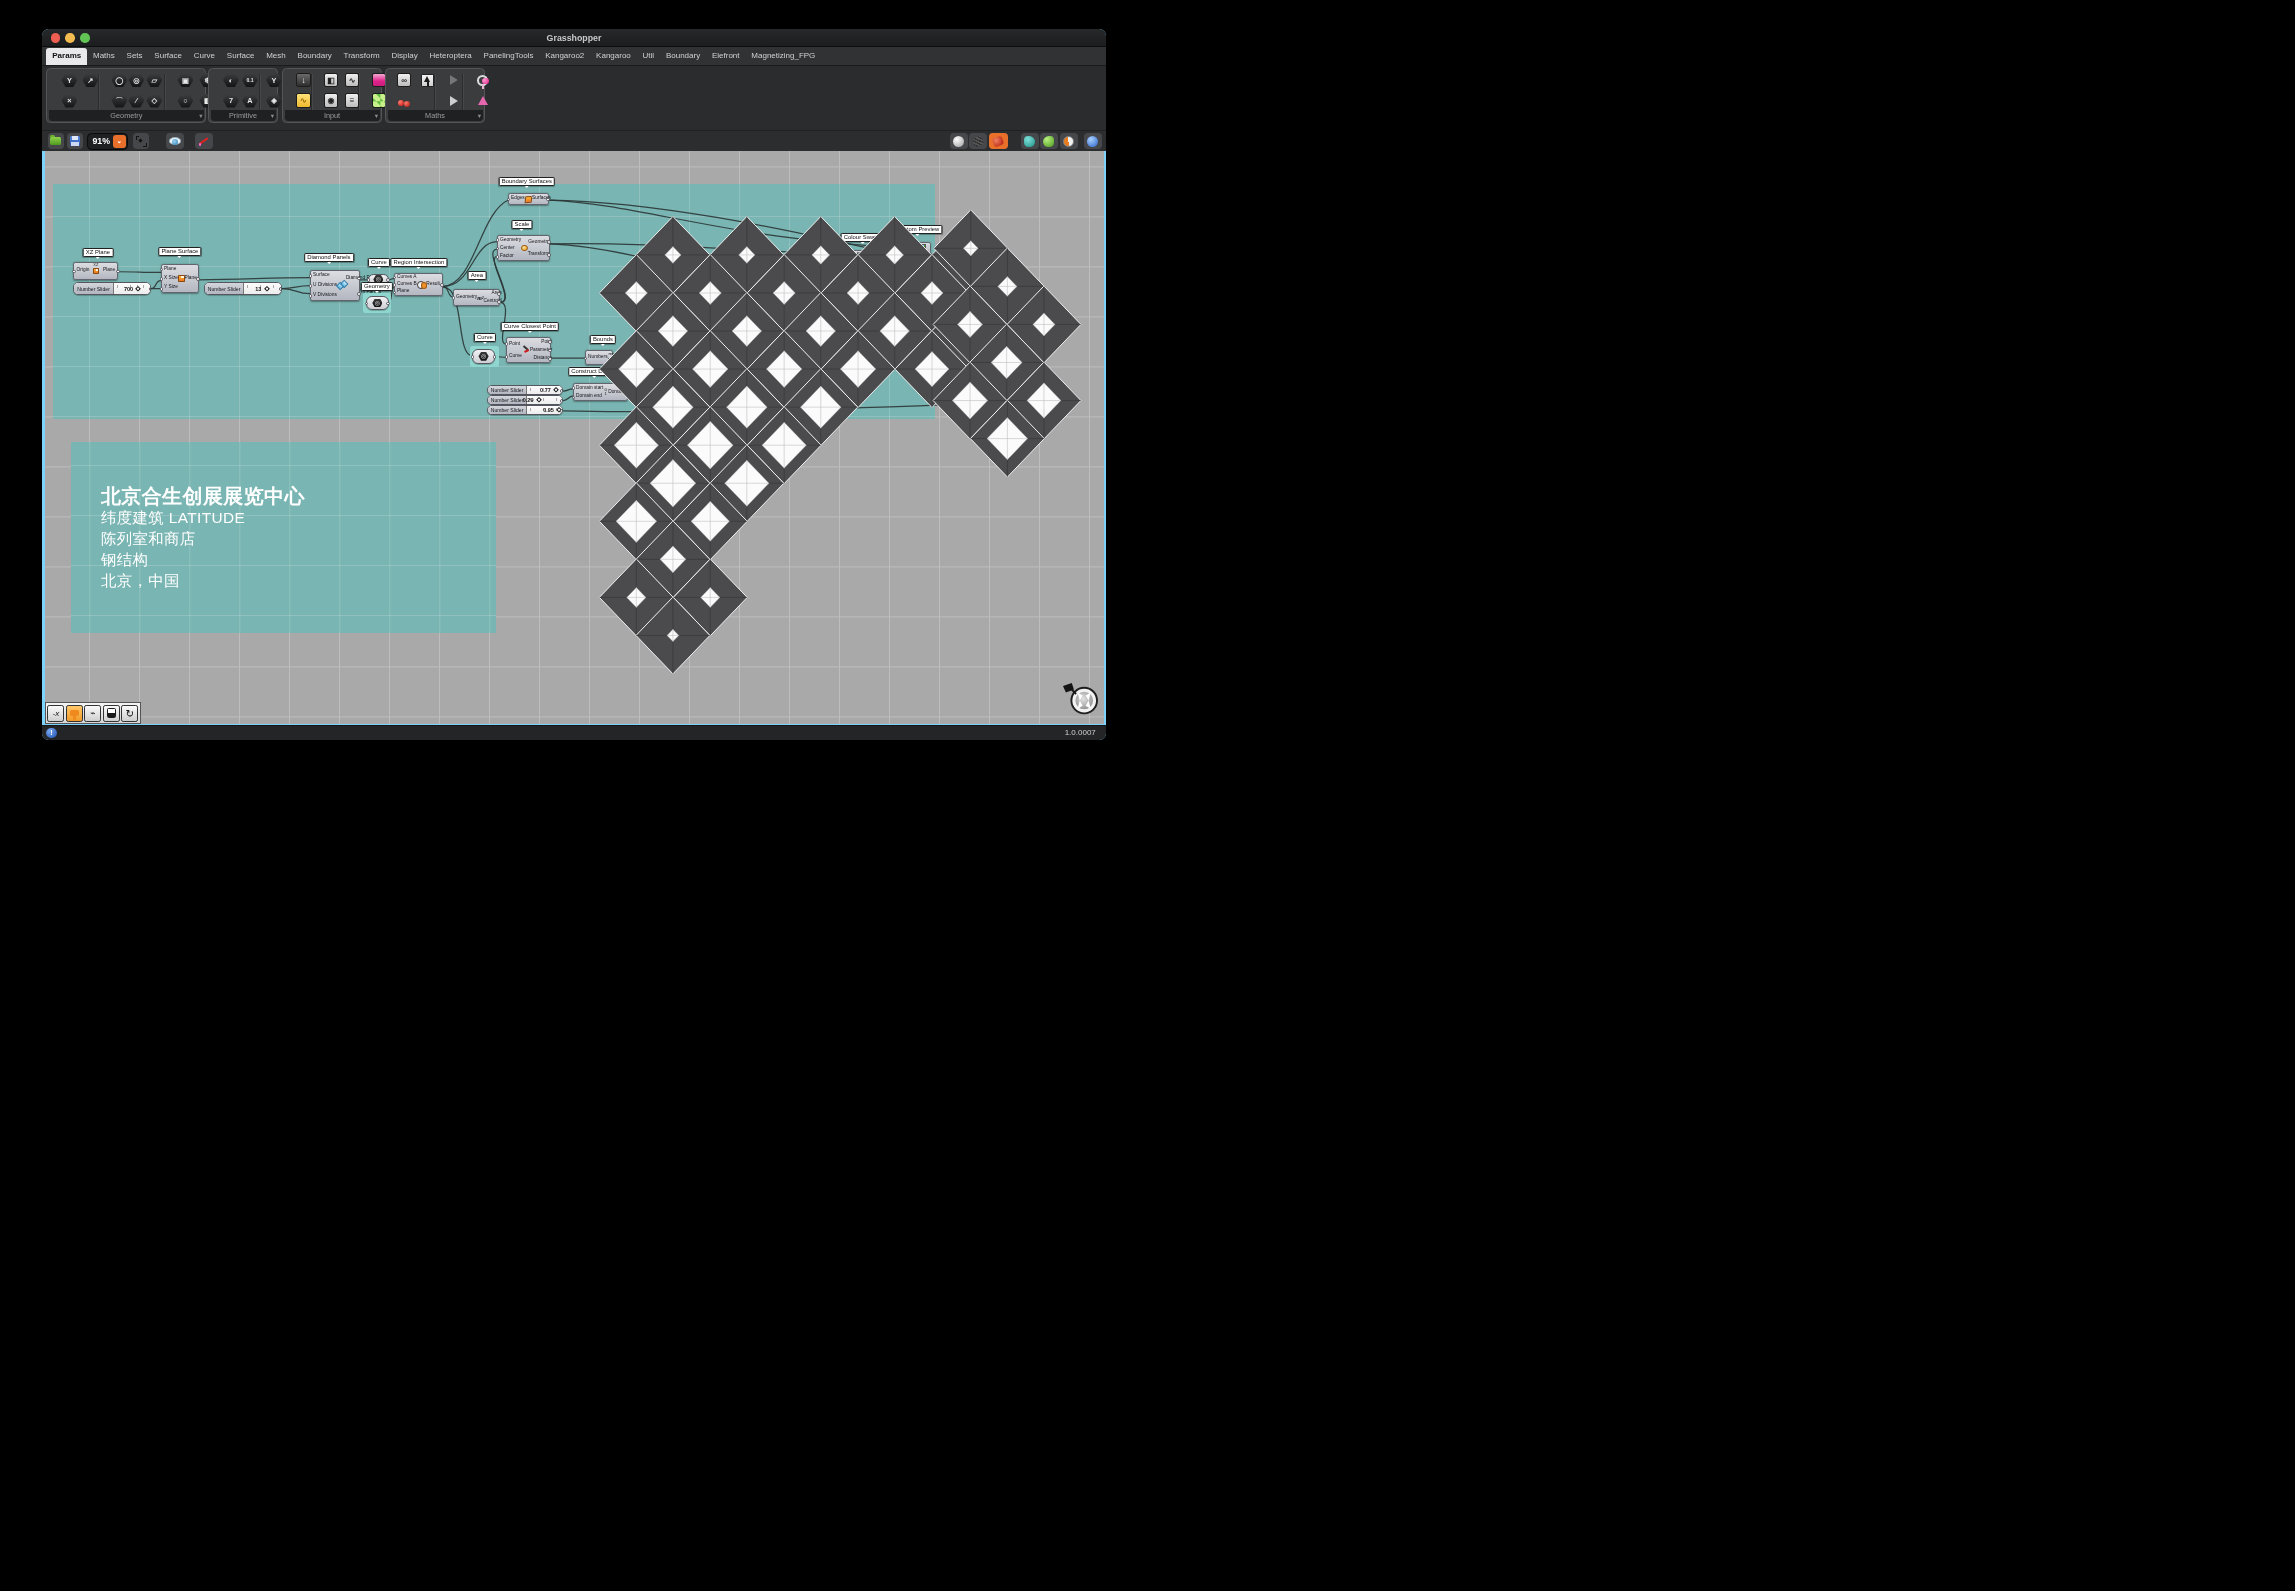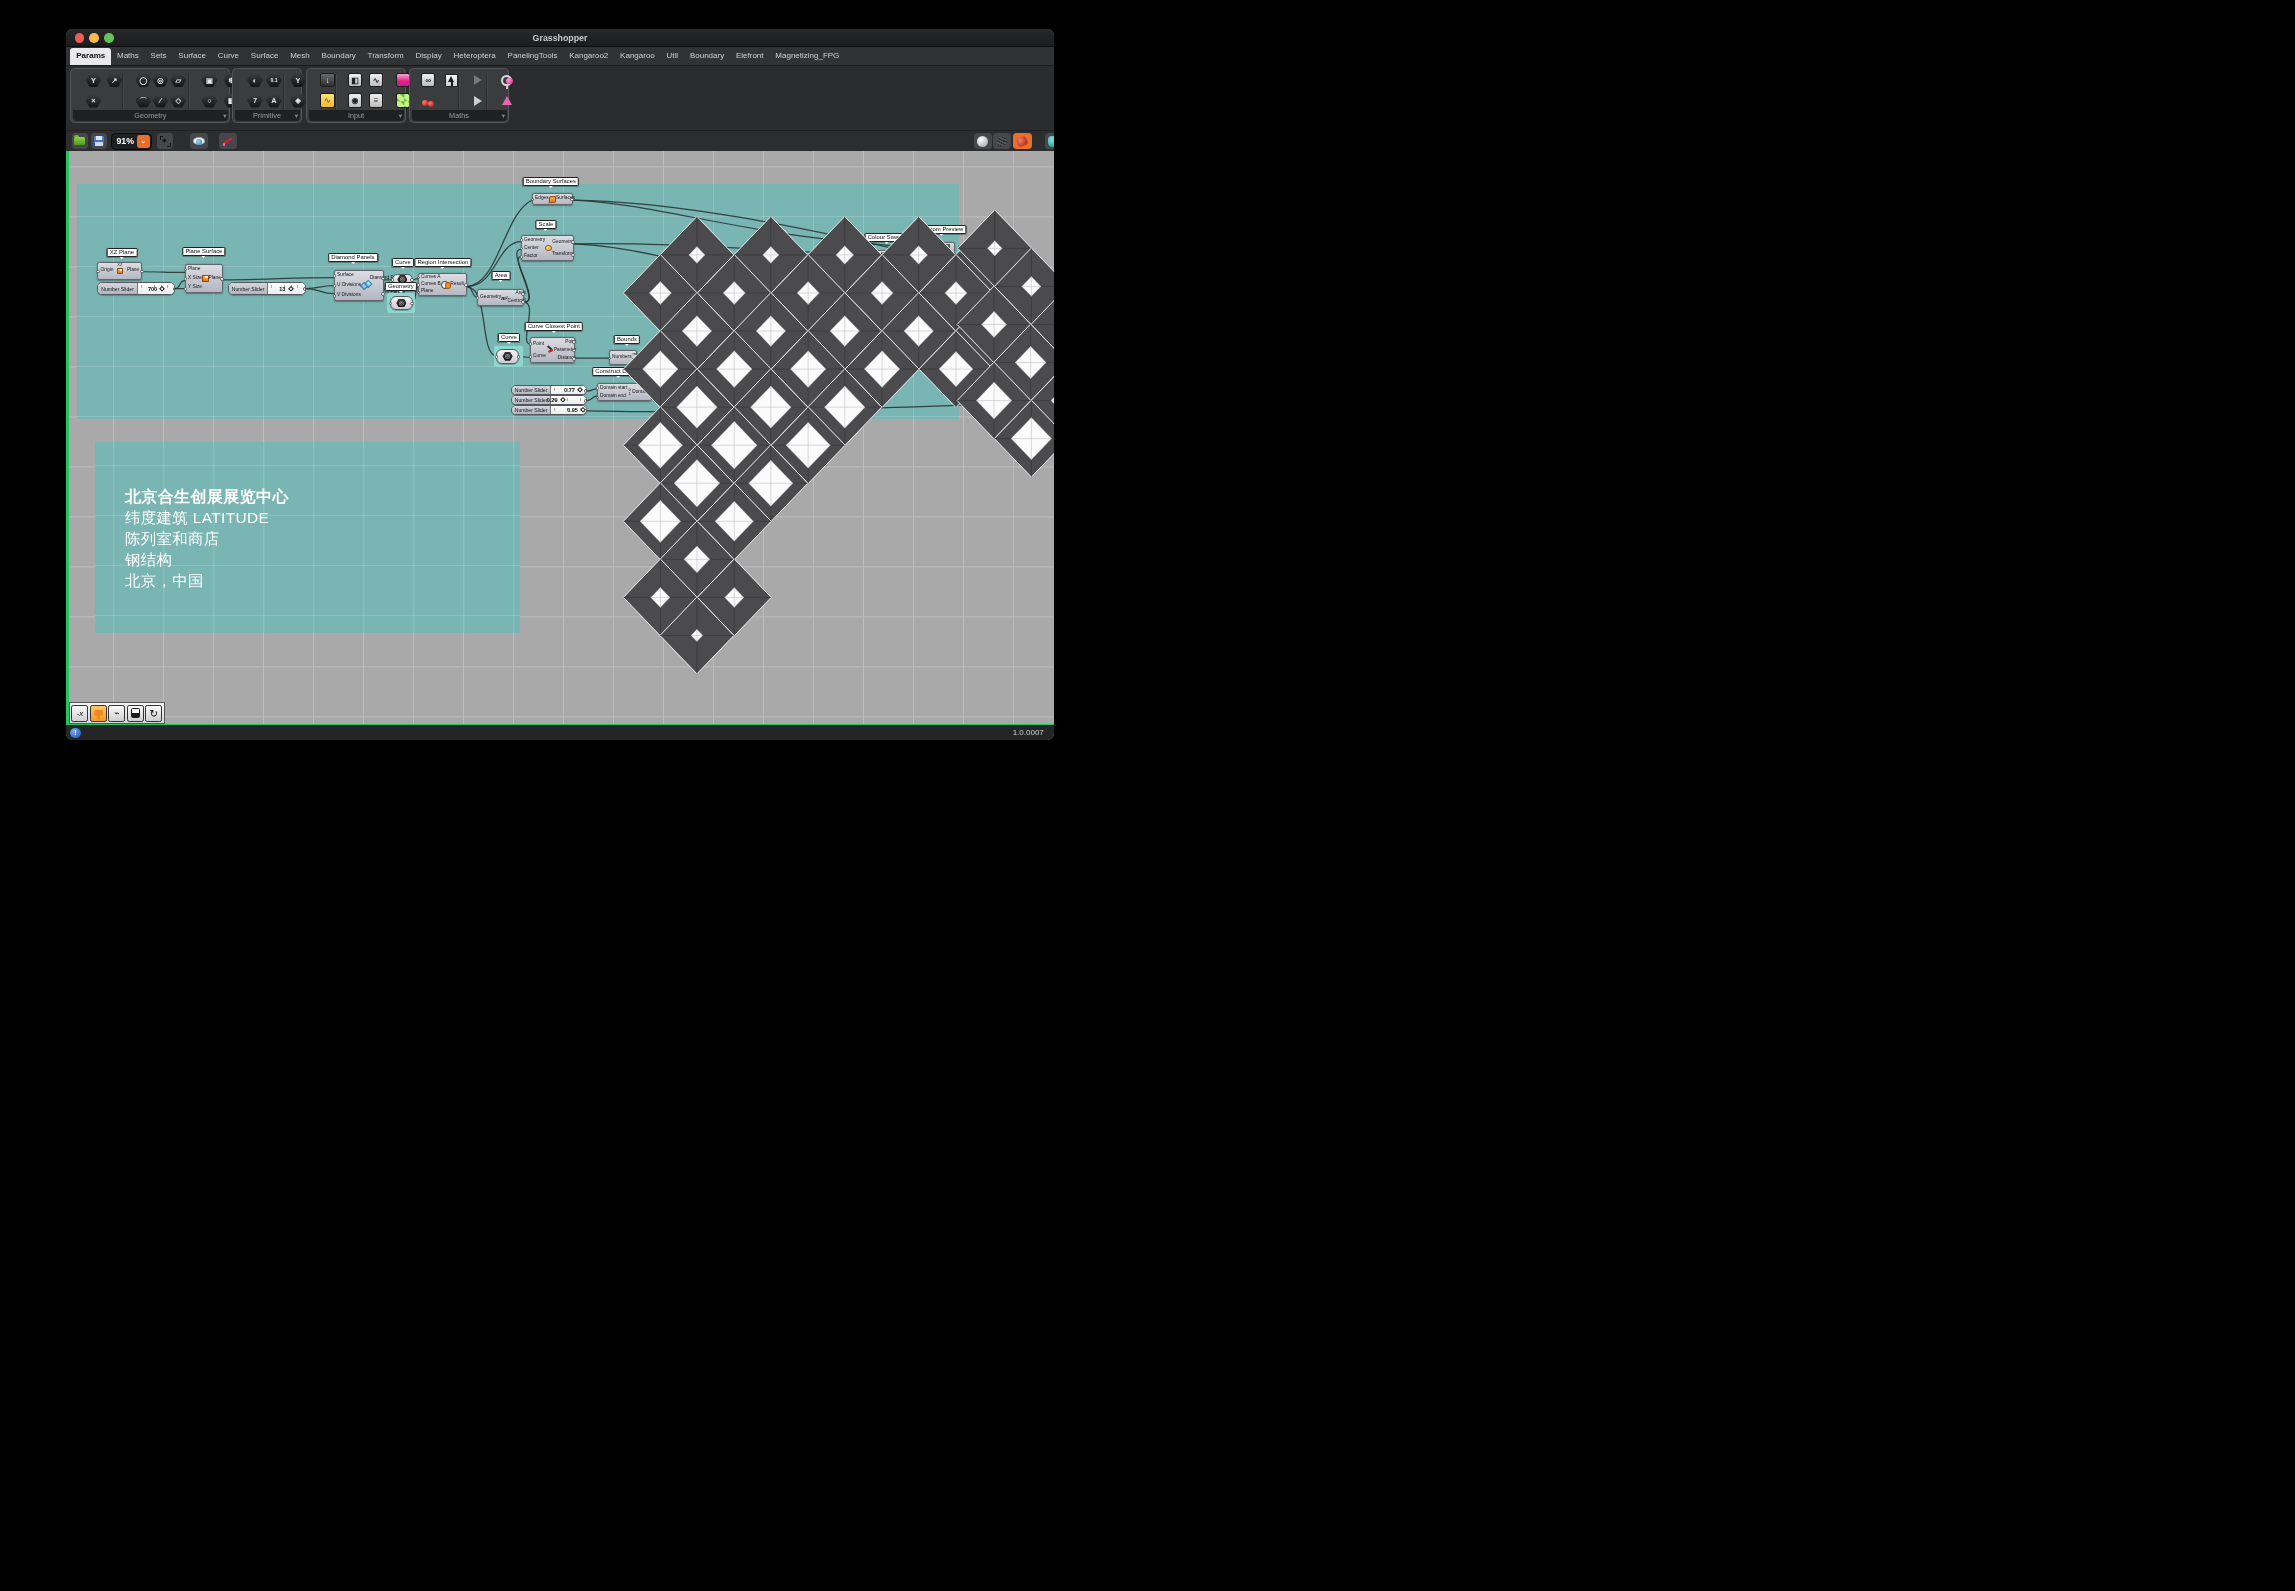--- a/index.html
+++ b/index.html
@@ -1,19 +1,19 @@
 <!DOCTYPE html>
 <html style="font-size:11.7px"><head>
 <meta charset="utf-8">
 <style>
   html,body{margin:0;padding:0;background:#000;width:1148px;height:796px;overflow:hidden;
     font-family:"Liberation Sans", sans-serif;}
   *{box-sizing:border-box;}
-  .window{position:absolute;left:42px;top:29px;width:988px;height:711px;background:#22c55e;
-    border-radius:6.6px;overflow:hidden;box-shadow:0 5.9px 29px rgba(0,0,0,.7);margin-left:24px;}
+  .window{position:absolute;left:42px;top:29px;width:1064px;height:711px;background:#7dd3fc;
+    border-radius:6.6px;overflow:hidden;box-shadow:0 5.9px 29px rgba(0,0,0,.7);}
   
   .titlebar{position:absolute;left:0;top:0;width:100%;height:18.3px;
     background:linear-gradient(#26282a,#1b1d1f);border-bottom:0.7px solid #0c0d0e;}
   .tl{position:absolute;top:4.4px;width:9.5px;height:9.5px;border-radius:50%;}
   .tl.red{left:8.8px;background:#ee5f52;} .tl.yel{left:23.4px;background:#f5bd4f;} .tl.grn{left:38px;background:#61c455;}
   .title{position:absolute;left:0;right:0;top:3.7px;text-align:center;color:#c7c9cb;font-size:8.8px;font-weight:bold;}
   
   .menubar{position:absolute;left:0;top:18.3px;width:100%;height:18.3px;background:#303234;
     display:flex;align-items:flex-end;padding-left:4.4px;border-bottom:0.7px solid #1a1b1c;}
   .menutab{color:#cfd1d3;font-size:8px;padding:3.7px 5.9px 4.4px 5.9px;white-space:nowrap;}
@@ -128,21 +128,21 @@
     color:#eee;font-size:5.9px;display:flex;align-items:center;justify-content:center;}
   .slider{position:absolute;background:#f2f2f2;border:0.7px solid #55575f;border-radius:5.1px;display:flex;z-index:3;overflow:hidden;box-shadow:0 0.7px 0.7px rgba(0,0,0,.3);}
   .slider .sname{background:linear-gradient(#d4d6dc,#b2b5bf);border-right:0.7px solid #777;color:#15151a;
     font-size:5.1px;display:flex;align-items:center;padding:0 2.9px;white-space:nowrap;}
   .slider .strack{position:relative;flex:1;background:linear-gradient(#fdfdfd,#ececec);}
   .slider .ticks{position:absolute;left:2.9px;right:2.9px;top:2.2px;height:2.9px;
     background-image:repeating-linear-gradient(to right,#aaa 0 0.7px,transparent 0.7px 6.6px);}
   .slider .sval{position:absolute;top:0;bottom:0;display:flex;align-items:center;font-size:5.5px;font-weight:bold;color:#111;transform:translateX(-100%);padding-right:1.5px;white-space:nowrap;}
   .slider .knob{position:absolute;top:50%;width:4.4px;height:4.4px;background:#fff;border:1.1px solid #111;transform:translate(-50%,-50%) rotate(45deg);}
   .note{position:absolute;color:#fff;font-size:15.4px;line-height:21px;z-index:3;letter-spacing:0.4px;}
-  .note .l1{font-weight:bold;font-size:16px;}
+  .note .l1{font-weight:bold;font-size:20px;}
   .cantools{position:absolute;background:linear-gradient(#f4f4f4,#d8d8d8);border:0.7px solid #555;display:flex;gap:1.5px;padding:1.5px;z-index:6;}
   .ct{width:17px;height:17px;border:0.7px solid #333;border-radius:2.2px;background:linear-gradient(#fafafa,#cfcfcf);
     display:flex;align-items:center;justify-content:center;font-size:8px;font-style:italic;color:#111;position:relative;}
   .ct.sel{background:linear-gradient(#ffc86a,#f09a28);}
   .ct .paint{width:9.5px;height:5.9px;background:#f08a1e;border-radius:1.5px 1.5px 40% 20%;position:relative;}
   .ct .paint::after{content:"";position:absolute;left:3.7px;top:4.4px;width:2.2px;height:5.1px;background:#f08a1e;border-radius:0 0 2.2px 2.2px;}
   .ct .toggle{width:8.8px;height:10.2px;background:linear-gradient(#fff 0 50%,#1a1a1a 50% 100%);border:1.5px solid #1a1a1a;border-radius:1.5px;}
   .ct .curveic{font-size:8.8px;font-style:normal;}
   
   .statusbar{position:absolute;left:0;bottom:0;width:100%;height:15.4px;background:#232527;border-top:0.7px solid #141516;}

